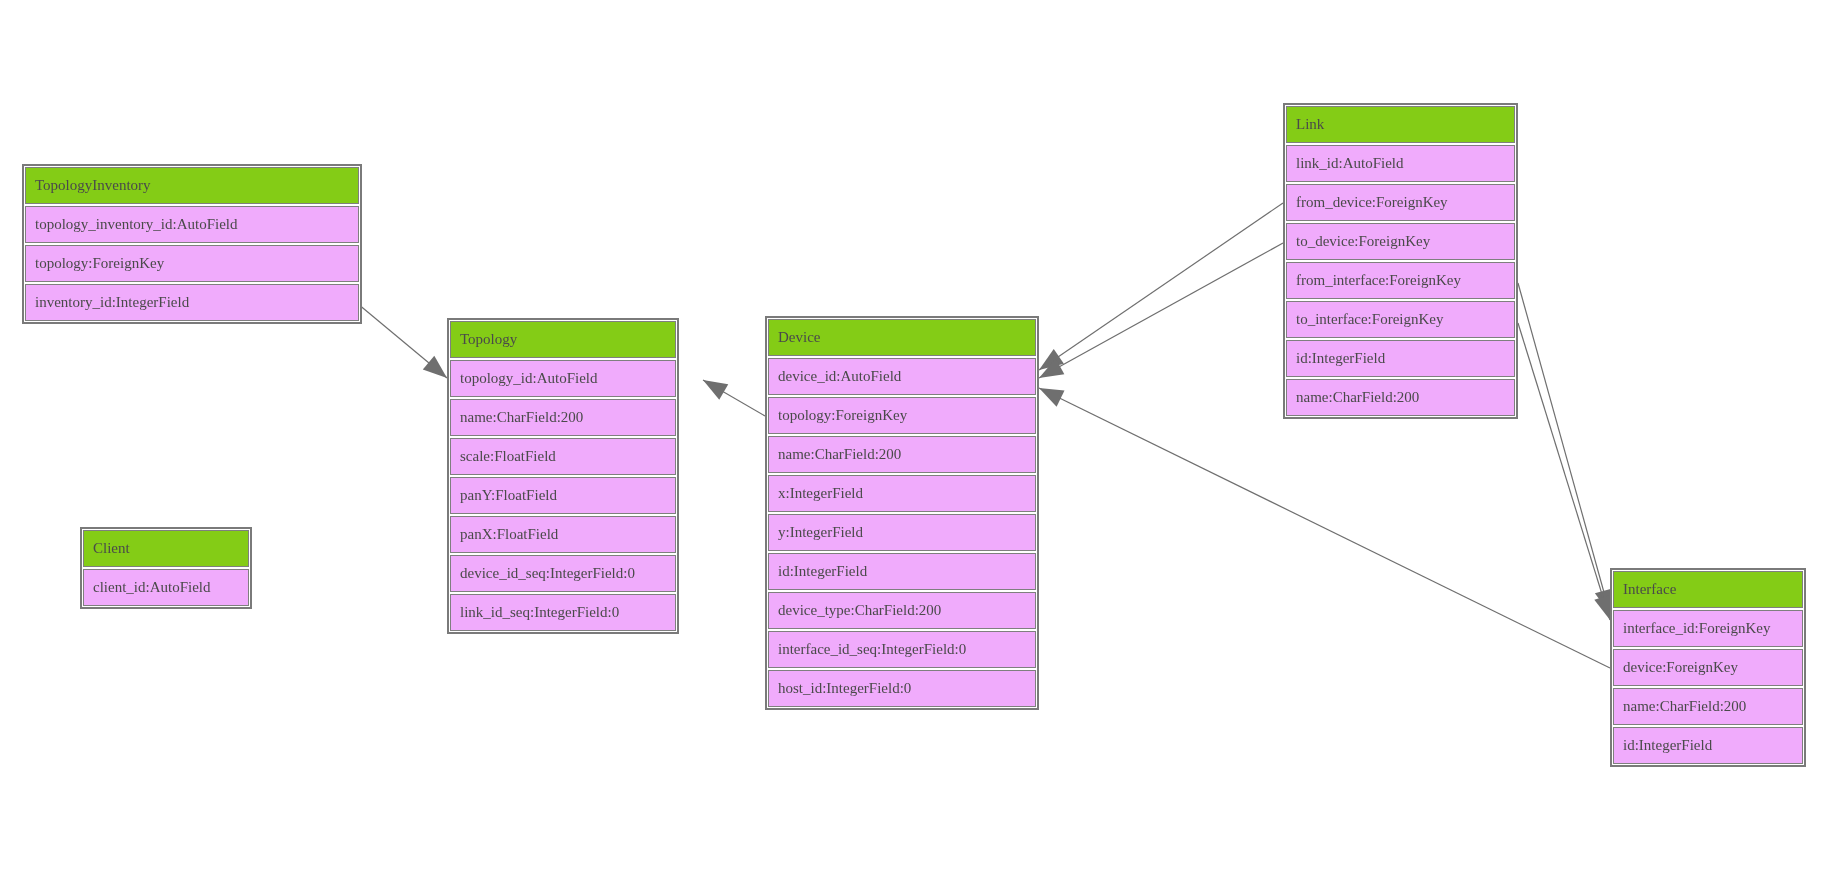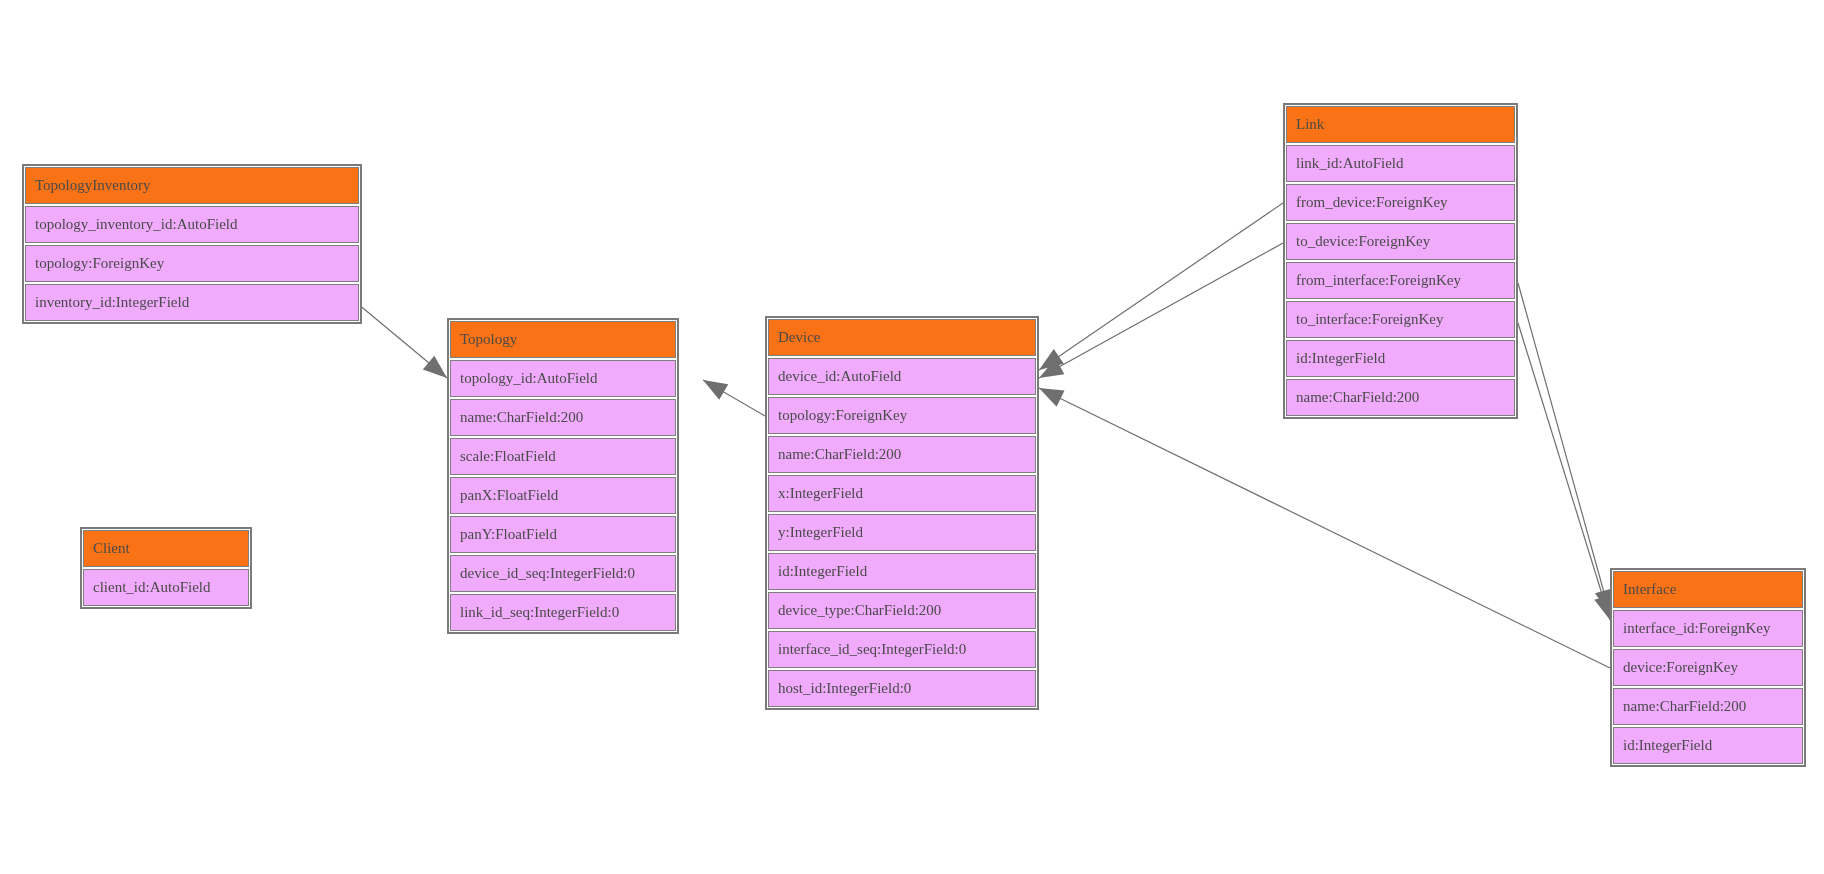--- a/index.html
+++ b/index.html
@@ -36,21 +36,21 @@
     margin-bottom: 2px;
     background: #f0abfc;
     color: #4a4a4a;
     font-size: 15px;
     line-height: 34px;
     padding-left: 9px;
     white-space: nowrap;
     overflow: hidden;
   }
   .cell:last-child { margin-bottom: 0; }
-  .cell.hdr { background: #f97316; }
+  .cell.hdr { background: #84cc16; }
 </style>
 </head>
 <body>
 
 <div id="stage">
   <svg id="edges" viewBox="0 0 1824 874" xmlns="http://www.w3.org/2000/svg">
       <line x1="310" y1="264" x2="447" y2="378" stroke="#6f6f6f" stroke-width="1.2"></line>
       <polygon points="447,378 422.794965224479,369.56695241826424 434.3083475516392,355.7306947093085" fill="#6f6f6f"></polygon>
       <line x1="765" y1="416" x2="703" y2="380" stroke="#6f6f6f" stroke-width="1.2"></line>
       <polygon points="703,380 728.2741543751207,384.2681518977853 719.2357150621636,399.8343529367669" fill="#6f6f6f"></polygon>
@@ -70,22 +70,22 @@
         <div class="cell hdr">TopologyInventory</div>
         <div class="cell">topology_inventory_id:AutoField</div>
         <div class="cell">topology:ForeignKey</div>
         <div class="cell">inventory_id:IntegerField</div>
       </div>
       <div class="entity" style="left: 447px; top: 318px; width: 232px;">
         <div class="cell hdr">Topology</div>
         <div class="cell">topology_id:AutoField</div>
         <div class="cell">name:CharField:200</div>
         <div class="cell">scale:FloatField</div>
+        <div class="cell">panY:FloatField</div>
         <div class="cell">panX:FloatField</div>
-        <div class="cell">panY:FloatField</div>
         <div class="cell">device_id_seq:IntegerField:0</div>
         <div class="cell">link_id_seq:IntegerField:0</div>
       </div>
       <div class="entity" style="left: 80px; top: 527px; width: 172px;">
         <div class="cell hdr">Client</div>
         <div class="cell">client_id:AutoField</div>
       </div>
       <div class="entity" style="left: 765px; top: 316px; width: 274px;">
         <div class="cell hdr">Device</div>
         <div class="cell">device_id:AutoField</div>

